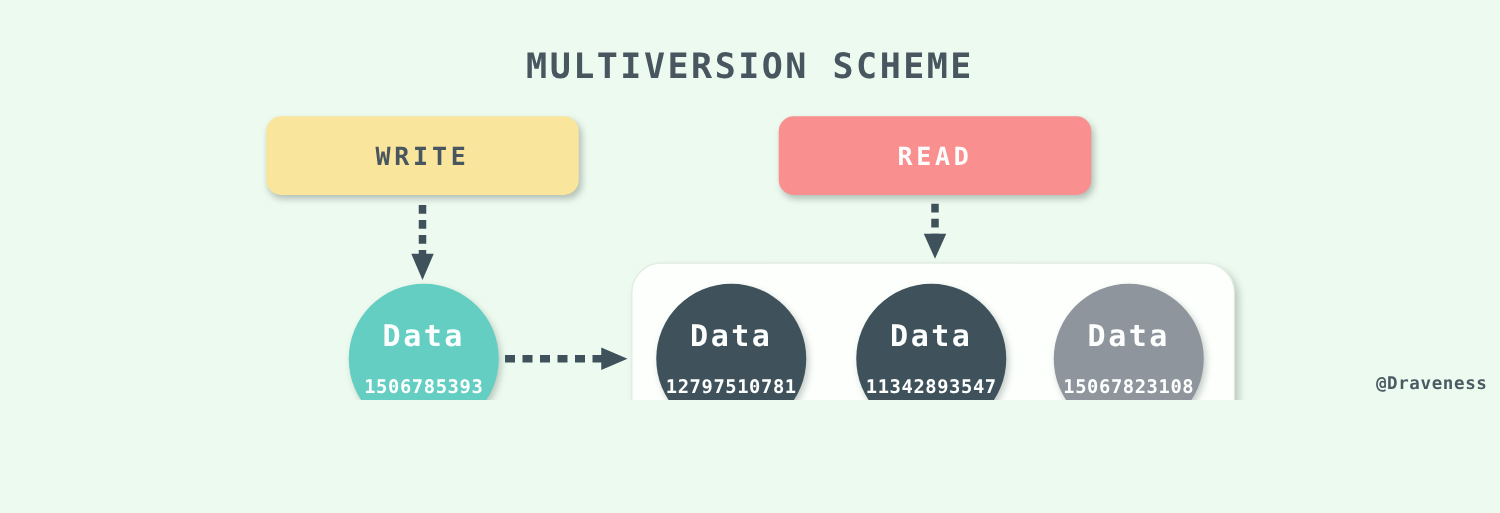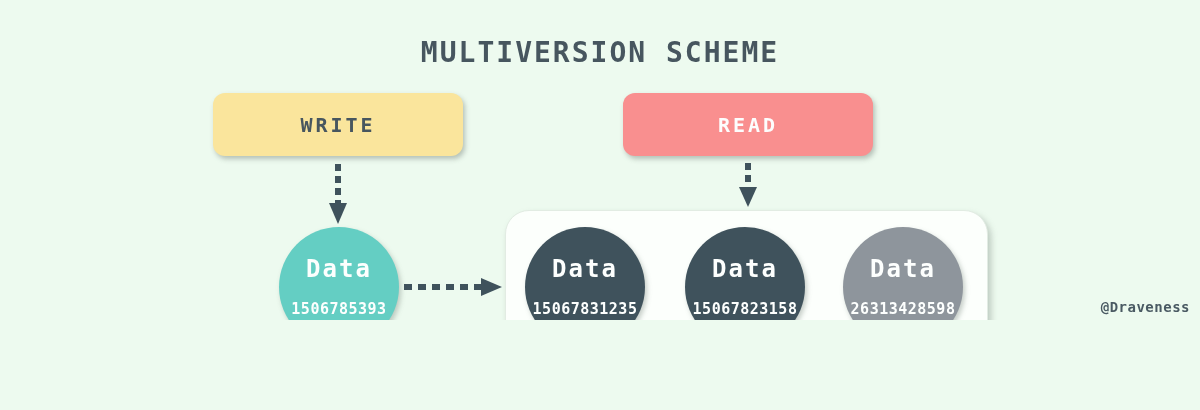--- a/index.html
+++ b/index.html
@@ -122,28 +122,28 @@
 
   <div class="versions-panel"></div>
 
   <div class="circle teal">
     <span class="data-label">Data</span>
     <span class="version">1506785393</span>
   </div>
 
   <div class="circle dark c1">
     <span class="data-label">Data</span>
-    <span class="version">15067831235</span>
+    <span class="version">12797510781</span>
   </div>
 
   <div class="circle dark c2">
     <span class="data-label">Data</span>
-    <span class="version">15067823158</span>
+    <span class="version">11342893547</span>
   </div>
 
   <div class="circle gray">
     <span class="data-label">Data</span>
-    <span class="version">26313428598</span>
+    <span class="version">15067823108</span>
   </div>
 
   <div class="watermark">@Draveness</div>
 
 </div>
 
 </body></html>

